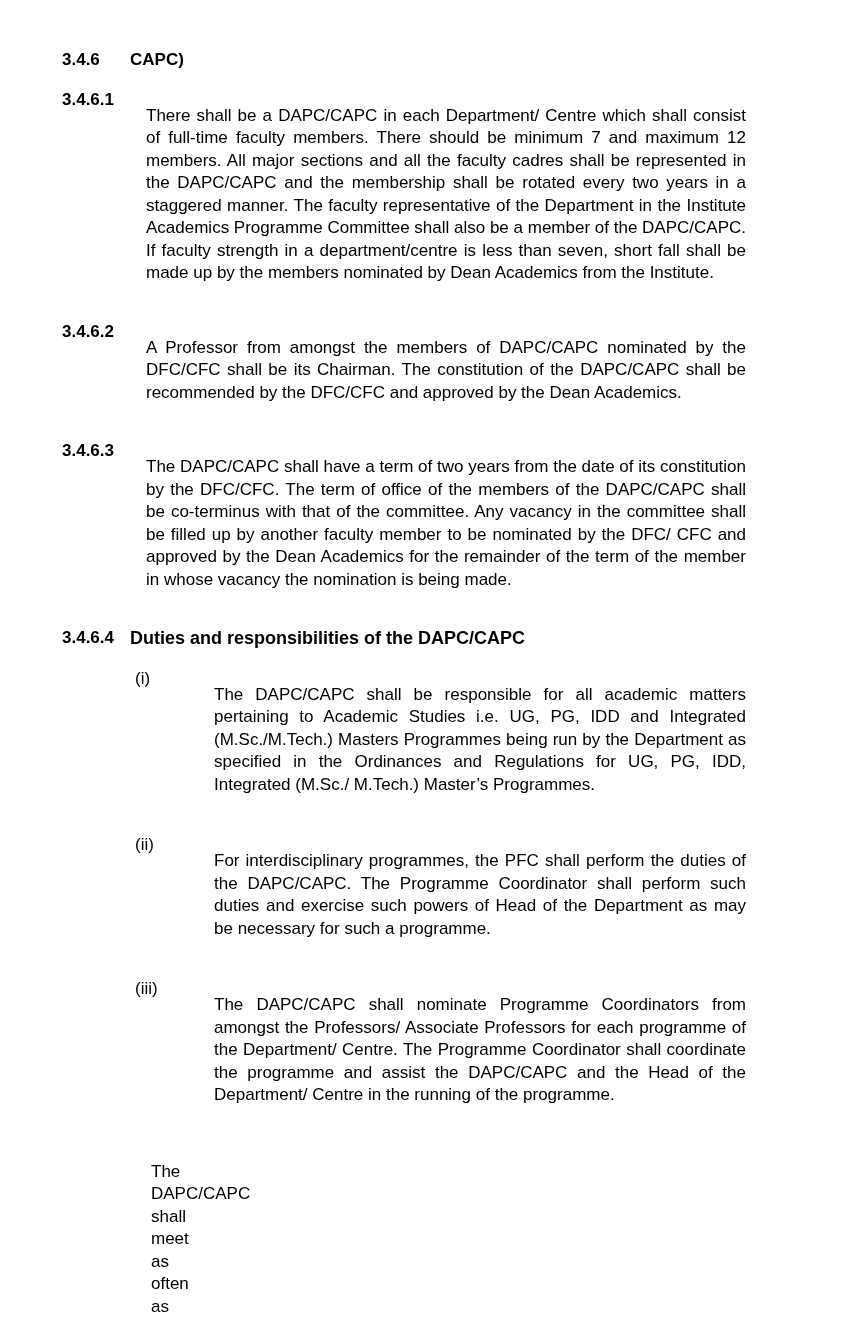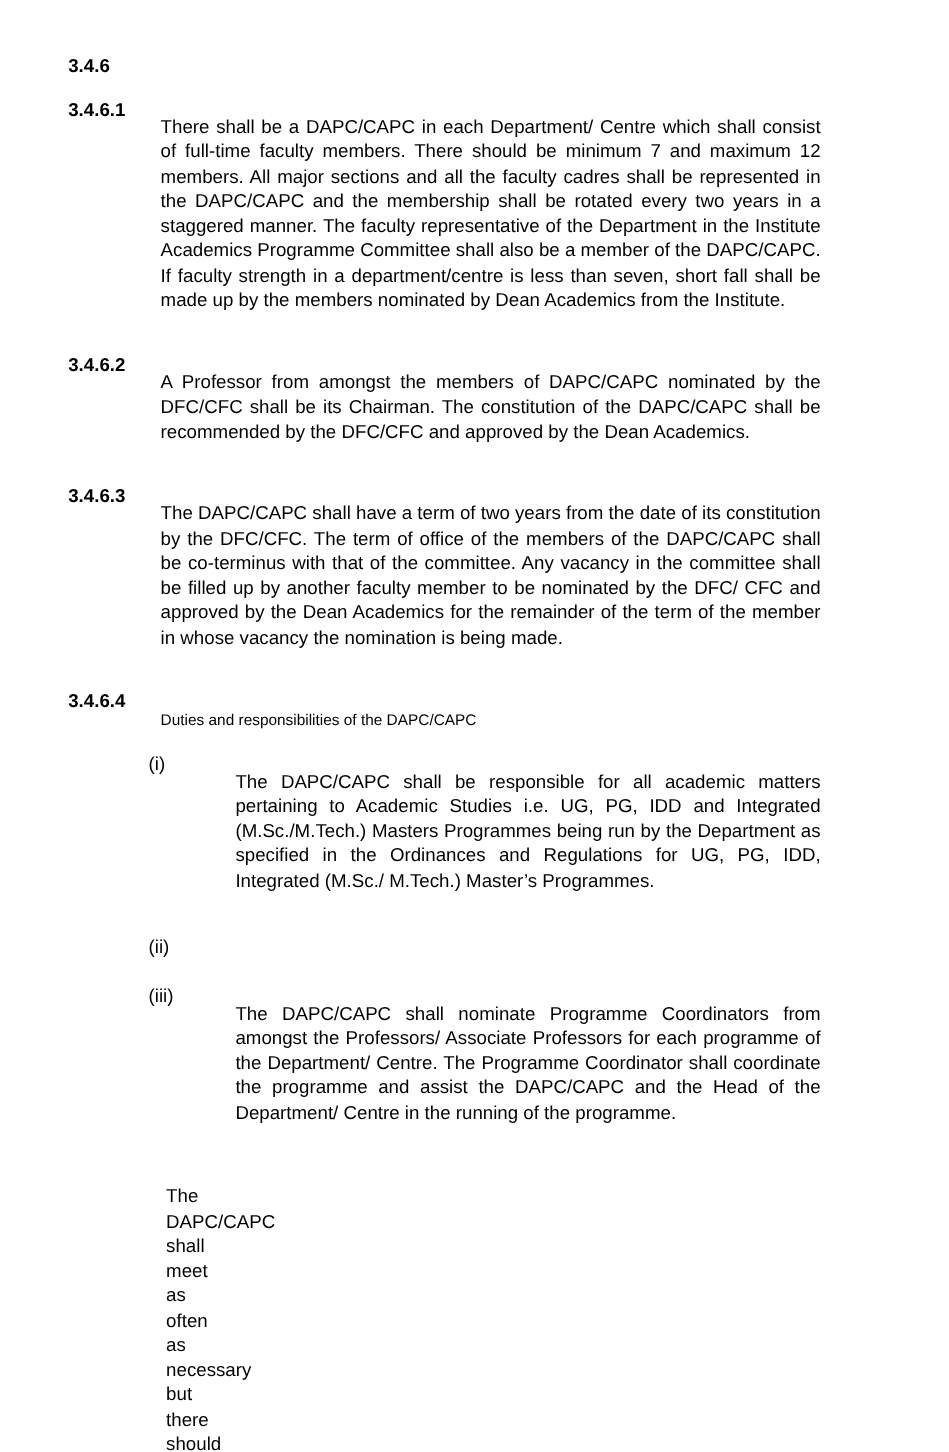--- a/index.html
+++ b/index.html
@@ -43,24 +43,24 @@
   .sec-heading .title-line2 {
     display: block;
     font-weight: bold;
   }
   .para { margin-bottom: 20px; }
   .para p {
     margin: 16px;
     text-align: justify;
   }
   .duties-title {
-    margin: 16px;
-    font-size: 14px;
+    margin: 0;
+    font-size: 18px;
     line-height: 22.5px;
-    font-weight: normal;
+    font-weight: bold;
   }
   .subitems .subitem {
     display: grid;
     grid-template-columns: 63px 1fr;
     margin-left: 5px;
     margin-top: 22px;
   }
   .subitems .subitem:first-child { margin-top: 18px; }
   .subitem .roman { white-space: nowrap; }
   .subitem p {
@@ -69,20 +69,21 @@
   }
 </style>
 </head>
 <body>
 
 <div class="page">
 
   <div class="sec sec-heading">
     <div class="num">3.4.6</div>
     <div>
+      <span class="title-line2">CAPC)</span>
     </div>
   </div>
 
   <div class="sec para">
     <div class="num">3.4.6.1</div>
     <p>There shall be a DAPC/CAPC in each Department/ Centre which shall consist of full-time faculty members. There should be minimum 7 and maximum 12 members. All major sections and all the faculty cadres shall be represented in the DAPC/CAPC and the membership shall be rotated every two years in a staggered manner.  The faculty representative of the Department in the Institute Academics Programme Committee shall also be a member of the DAPC/CAPC. If faculty strength in a department/centre is less than seven, short fall shall be made up by the members nominated by Dean Academics from the Institute.</p>
   </div>
 
   <div class="sec para">
     <div class="num">3.4.6.2</div>
@@ -100,20 +101,21 @@
       <h3 class="duties-title">Duties and responsibilities of the DAPC/CAPC</h3>
       <div class="subitems">
 
         <div class="subitem">
           <div class="roman">(i)</div>
           <p>The DAPC/CAPC shall be responsible for all academic matters pertaining to Academic Studies i.e. UG, PG, IDD and Integrated (M.Sc./M.Tech.) Masters Programmes being run by the Department as specified in the Ordinances and Regulations for UG, PG, IDD, Integrated  (M.Sc./ M.Tech.) Master’s Programmes.</p>
         </div>
 
         <div class="subitem">
           <div class="roman">(ii)</div>
+          <p>For interdisciplinary programmes, the PFC shall perform the duties of the DAPC/CAPC. The Programme Coordinator shall perform such duties and exercise such powers of Head of the Department as may be necessary for such a programme.</p>
         </div>
 
         <div class="subitem">
           <div class="roman">(iii)</div>
           <p>The DAPC/CAPC shall nominate Programme Coordinators from amongst the Professors/ Associate Professors for each programme of the Department/ Centre. The Programme Coordinator shall coordinate the programme and assist the DAPC/CAPC and the Head of the Department/ Centre in the running of the programme.</p>
         </div>
 
         <div class="subitem">
           <p>The DAPC/CAPC shall meet as often as necessary but there should be a minimum of 3 meetings in a semester to consider the conduct of programmes, the progress of the students and any other matter concerning the programmes.</p>
         </div>

